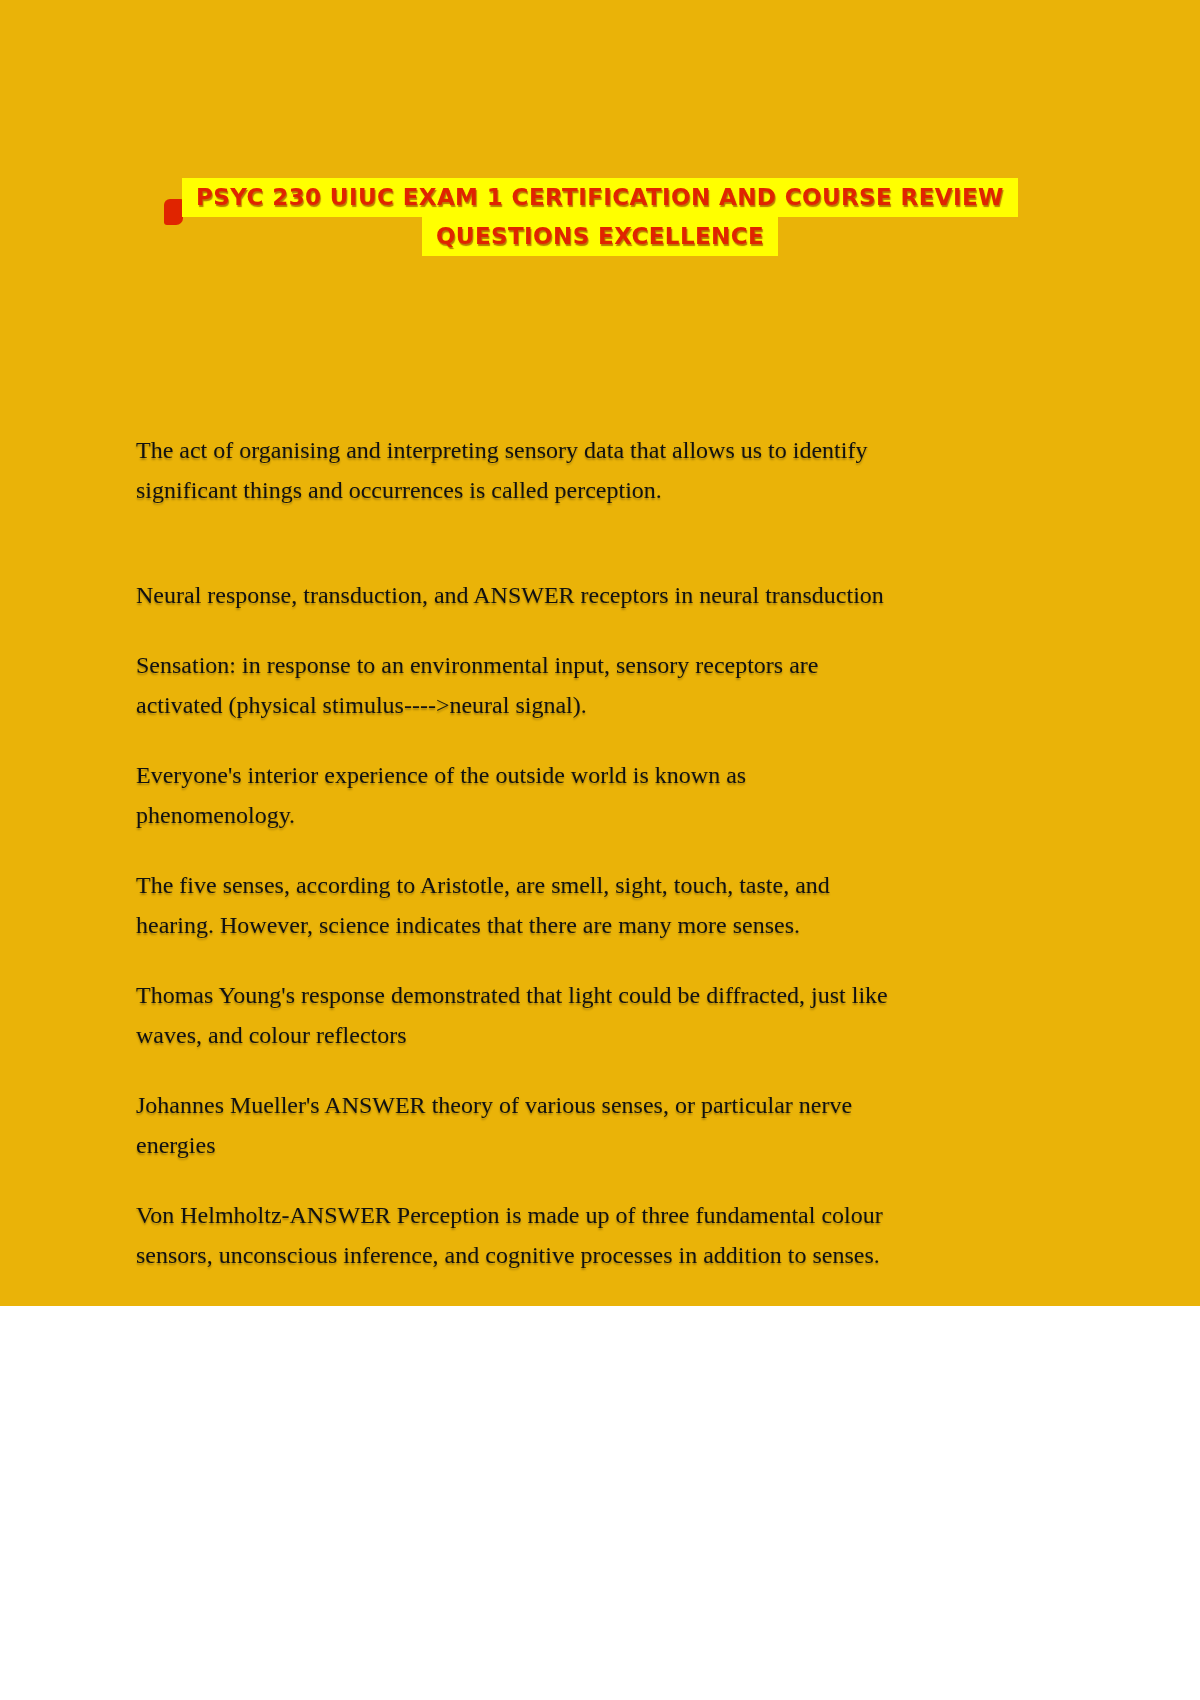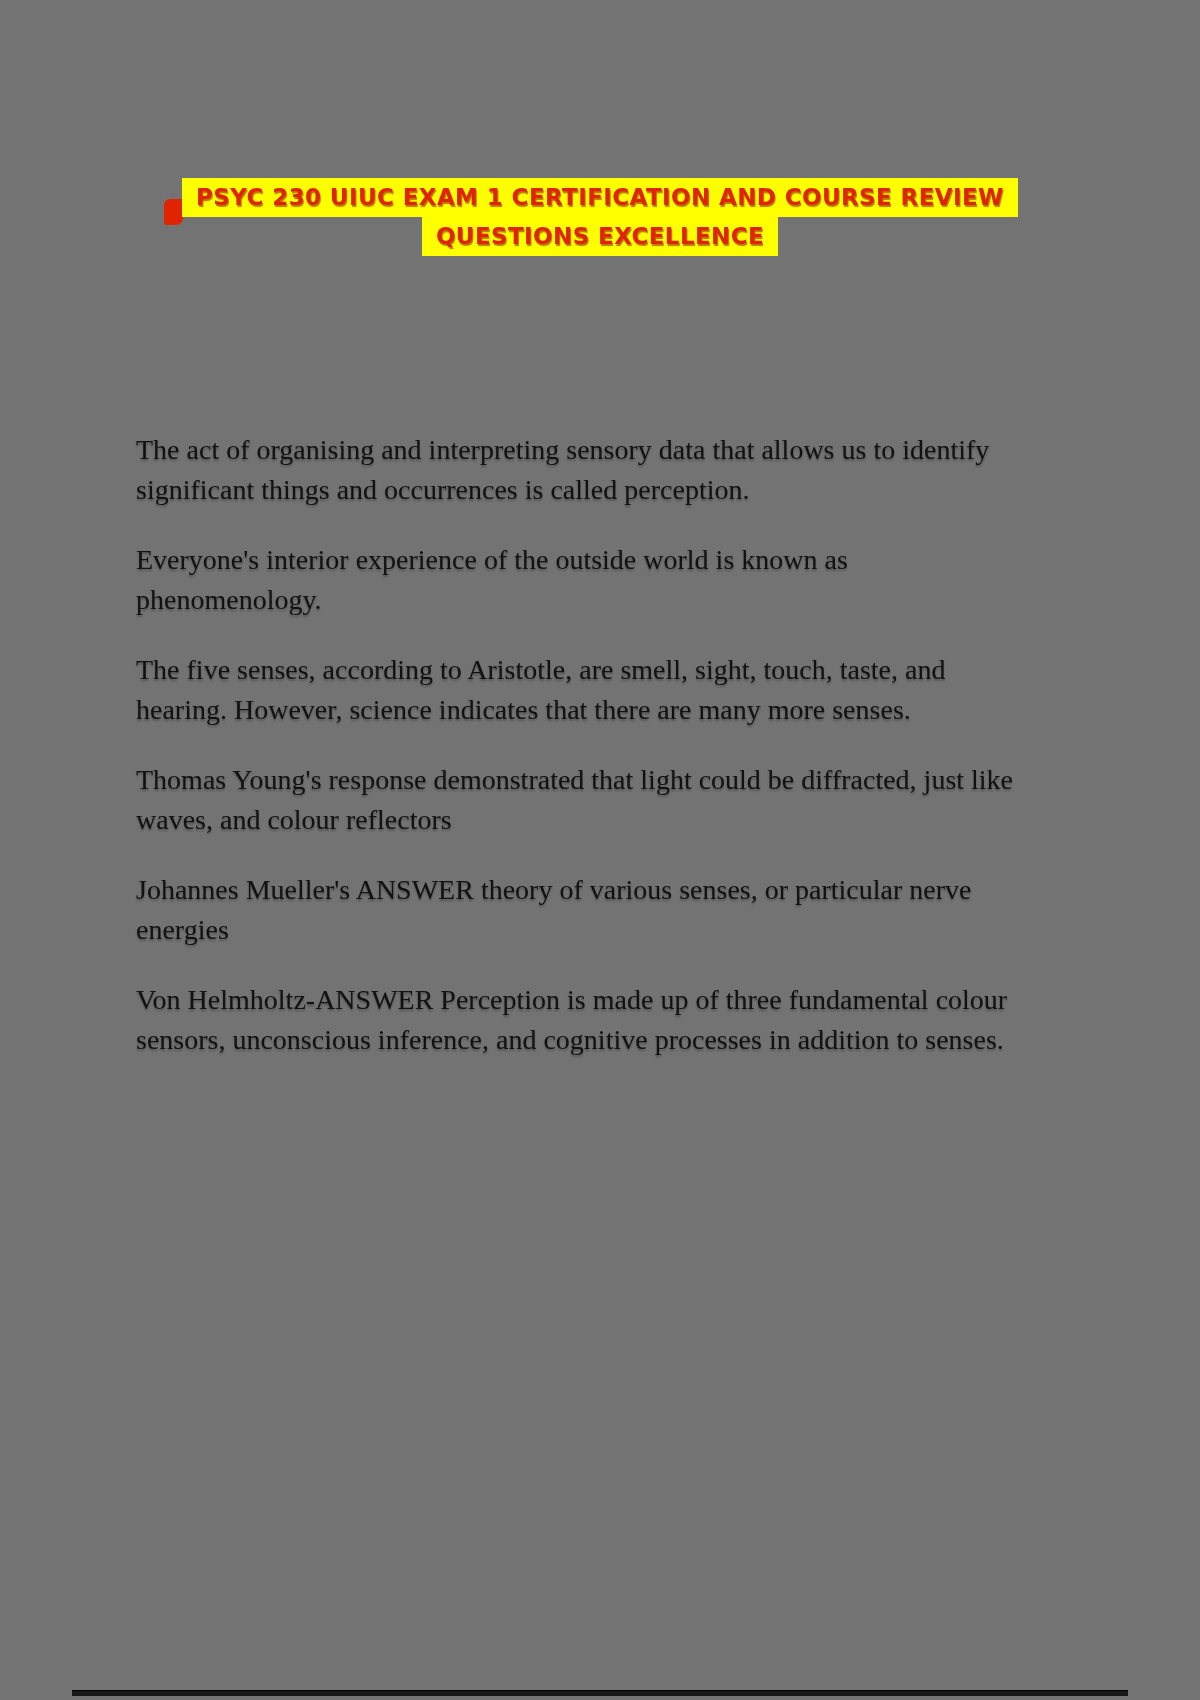--- a/index.html
+++ b/index.html
@@ -3,22 +3,22 @@
 <meta charset="utf-8">
 <style>
   html, body {
     margin: 0;
     padding: 0;
     background: #ffffff;
   }
   .page {
     position: relative;
     width: 1200px;
-    height: 1700px;
-    background: #737373;
+    height: 1306px;
+    background: #eab308;
     overflow: hidden;
     font-family: "Liberation Serif", serif;
   }
 
   
   .title-block {
     position: absolute;
     top: 178px;
     left: 0;
     width: 1200px;
@@ -51,21 +51,21 @@
     background: #e02400;
     border-radius: 6px 2px 7px 3px;
   }
 
   
   .content {
     position: absolute;
     left: 136px;
     top: 430px;
     width: 940px;
-    font-size: 28px;
+    font-size: 24px;
     line-height: 40px;
     color: #111111;
   }
   .para {
     margin: 0 0 30px 0;
     white-space: pre-line;
     text-shadow: 0 2px 2px rgba(0, 0, 0, 0.28);
   }
   .para.extra-gap {
     margin-top: 65px; 
@@ -94,20 +94,23 @@
       <span class="hl">PSYC 230 UIUC EXAM 1 CERTIFICATION AND COURSE REVIEW</span>
     </div>
     <div class="title-line">
       <span class="hl">QUESTIONS EXCELLENCE</span>
     </div>
   </header>
 
   <main class="content">
     <p class="para">The act of organising and interpreting sensory data that allows us to identify
 significant things and occurrences is called perception.</p>
+    <p class="para extra-gap">Neural response, transduction, and ANSWER receptors in neural transduction</p>
+    <p class="para">Sensation: in response to an environmental input, sensory receptors are
+activated (physical stimulus----&gt;neural signal).</p>
     <p class="para">Everyone's interior experience of the outside world is known as
 phenomenology.</p>
     <p class="para">The five senses, according to Aristotle, are smell, sight, touch, taste, and
 hearing. However, science indicates that there are many more senses.</p>
     <p class="para">Thomas Young's response demonstrated that light could be diffracted, just like
 waves, and colour reflectors</p>
     <p class="para">Johannes Mueller's ANSWER theory of various senses, or particular nerve
 energies</p>
     <p class="para">Von Helmholtz-ANSWER Perception is made up of three fundamental colour
 sensors, unconscious inference, and cognitive processes in addition to senses.</p>

